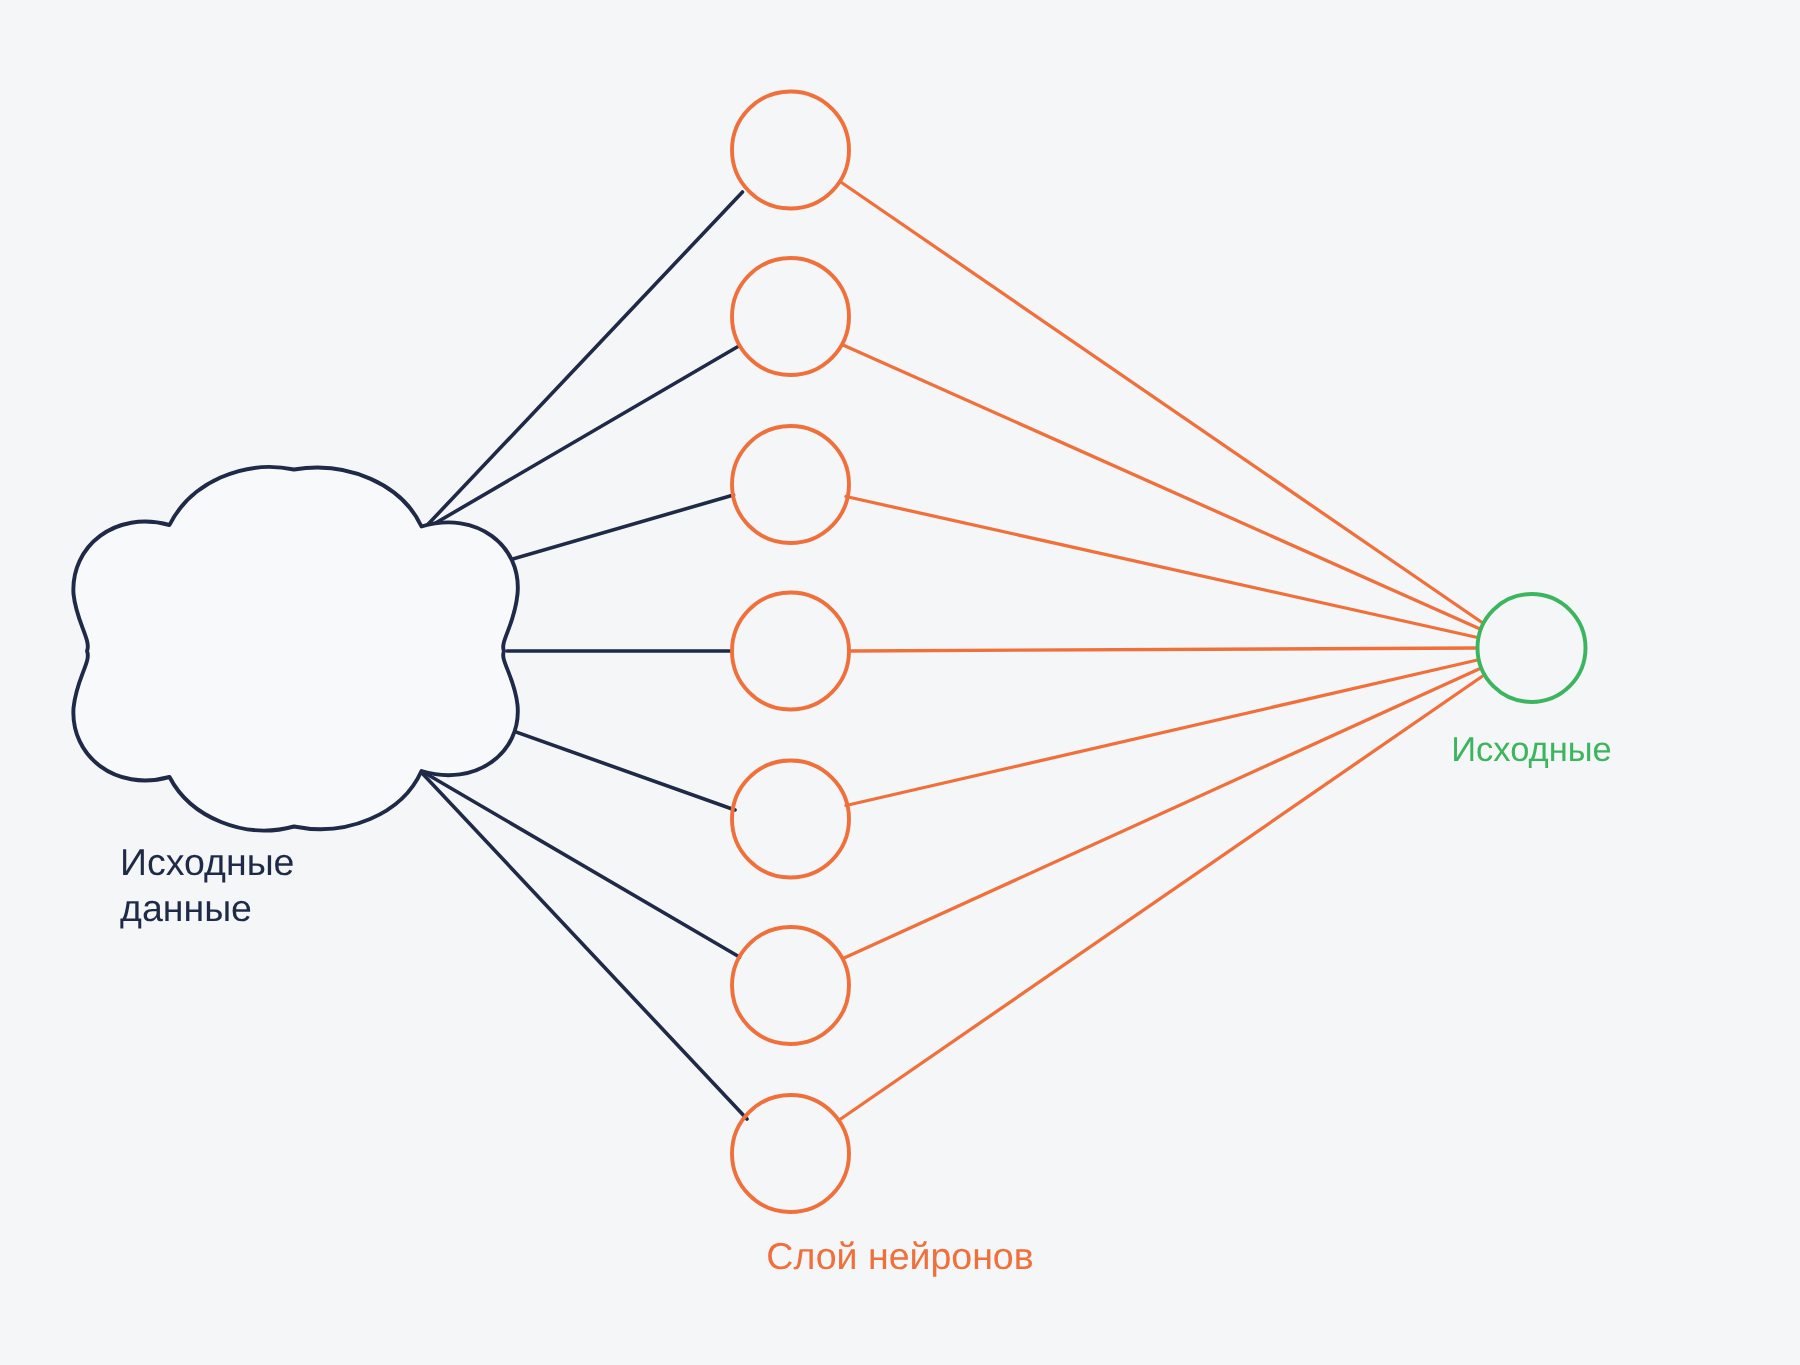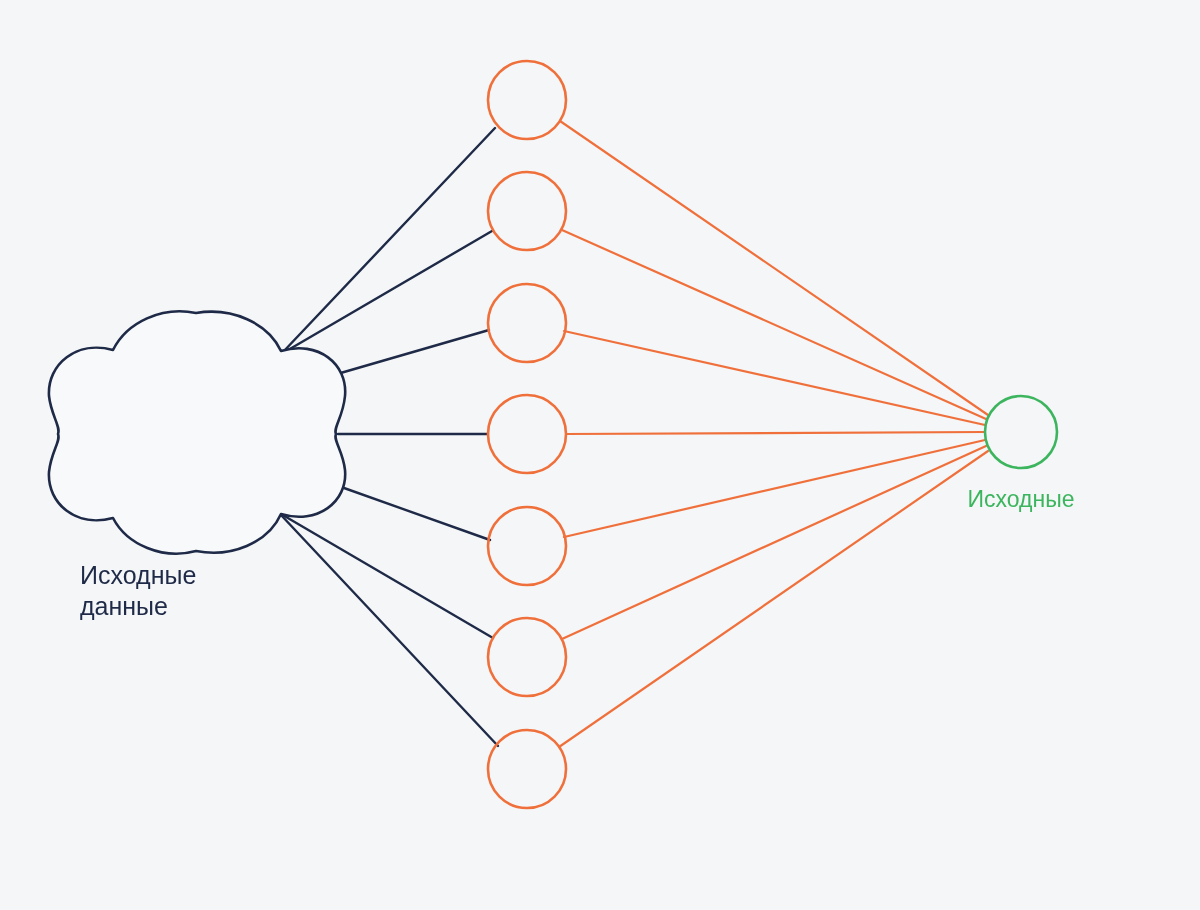--- a/index.html
+++ b/index.html
@@ -140,16 +140,17 @@
       <circle class="neuron-circle" cx="527" cy="769" r="39"></circle>
     </g>
 
     <g>
       <circle class="result-circle" cx="1021" cy="432" r="36"></circle>
     </g>
   </svg>
 
   <div class="label" id="label-source"><span>Исходные</span><br><span>данные</span></div>
 
+  <div class="label" id="label-layer">Слой нейронов</div>
 
   <div class="label" id="label-result">Исходные</div>
 
 </div>
 
 </body></html>

